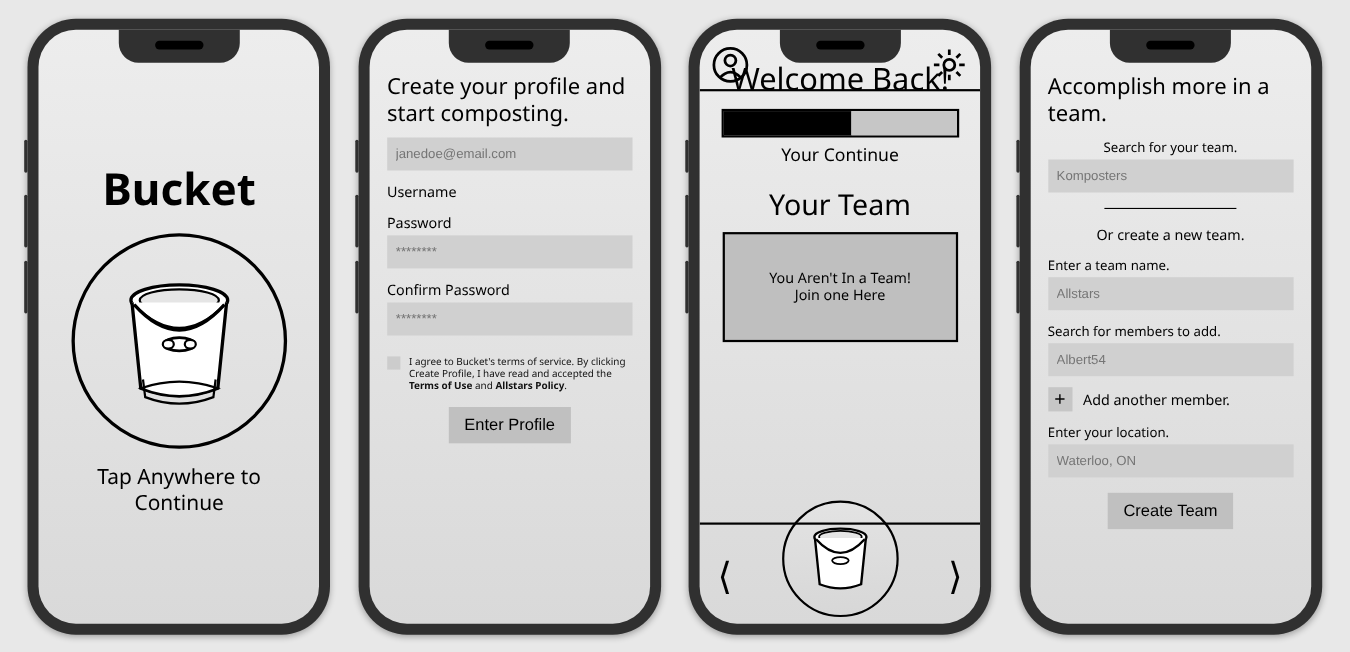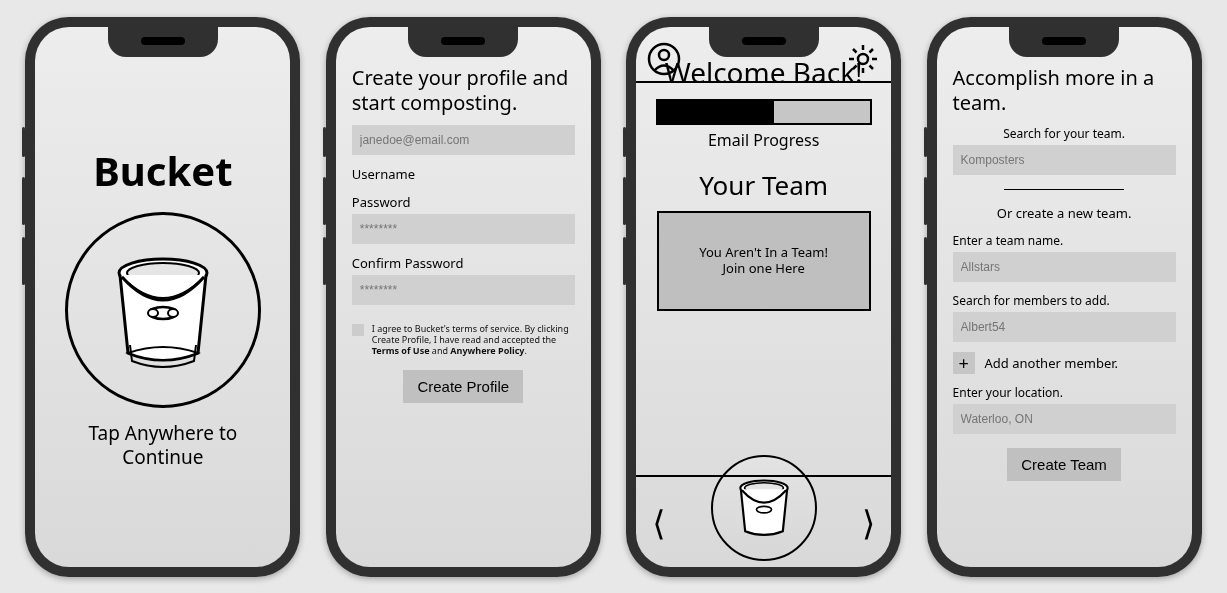--- a/index.html
+++ b/index.html
@@ -83,24 +83,24 @@
   <div class="heading">Create your profile and start composting.</div>
   <input class="inp" placeholder="janedoe@email.com" style="">
   <div class="lbl">Username</div>
   <div class="lbl">Password</div>
   <input class="inp" placeholder="********" style="">
   <div class="lbl">Confirm Password</div>
   <input class="inp" placeholder="********" style="">
   <div class="terms">
     <div class="chk"></div>
     <div>
-      <span>I agree to Bucket's terms of service. By clicking Create Profile, I have read and accepted the </span><b>Terms of Use</b><span> and </span><b>Anywhere Policy</b><span>.</span>
+      <span>I agree to Bucket's terms of service. By clicking Create Profile, I have read and accepted the </span><b>Terms of Use</b><span> and </span><b>Allstars Policy</b><span>.</span>
     </div>
   </div>
-  <button class="btn">Create Profile</button>
+  <button class="btn">Enter Profile</button>
  </div>
 </div>
 
 <div class="phone">
  <div class="sidebtn sb1"></div>
       <div class="sidebtn sb2"></div>
       <div class="sidebtn sb3"></div>
  <div class="screen" style="padding:0">
   <div class="topbar">
     <div class="ticon">
@@ -118,21 +118,21 @@
               </g>
             </svg>
     </div>
   </div>
   <div class="s3main">
     <div class="wb">Welcome Back!</div>
     <div class="progress">
       <div class="fill" id="progfill" style="width: 55%;"></div>
       <div class="rest" id="progrest" style="width: 45%;"></div>
     </div>
-    <div class="plabel">Email Progress</div>
+    <div class="plabel">Your Continue</div>
     <div class="yt">Your Team</div>
     <div class="teambox" style="white-space:pre-line;">You Aren't In a Team!
 Join one Here</div>
   </div>
   <div class="midcircle">
     <svg width="70" height="70" viewBox="0 0 130 130">
       <ellipse cx="65" cy="28" rx="44" ry="14" fill="#fff" stroke="#000" stroke-width="4"></ellipse>
       <ellipse cx="65" cy="28" rx="36" ry="10" fill="#e5e5e5" stroke="#000" stroke-width="3"></ellipse>
       <path d="M22 30 L30 108 Q65 122 100 108 L108 30" fill="#fff" stroke="#000" stroke-width="4"></path>
       <path d="M24 32 Q65 78 106 32" fill="none" stroke="#000" stroke-width="4"></path>

